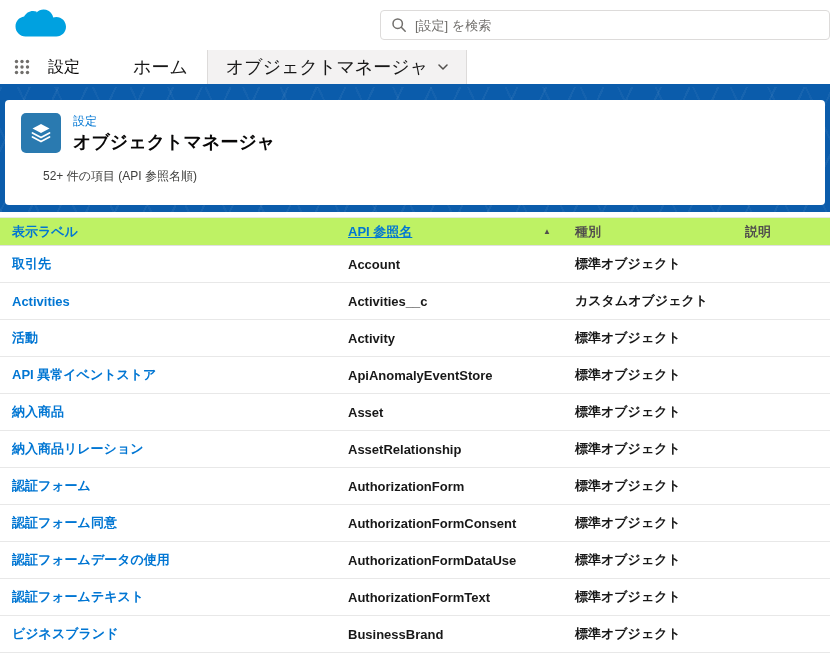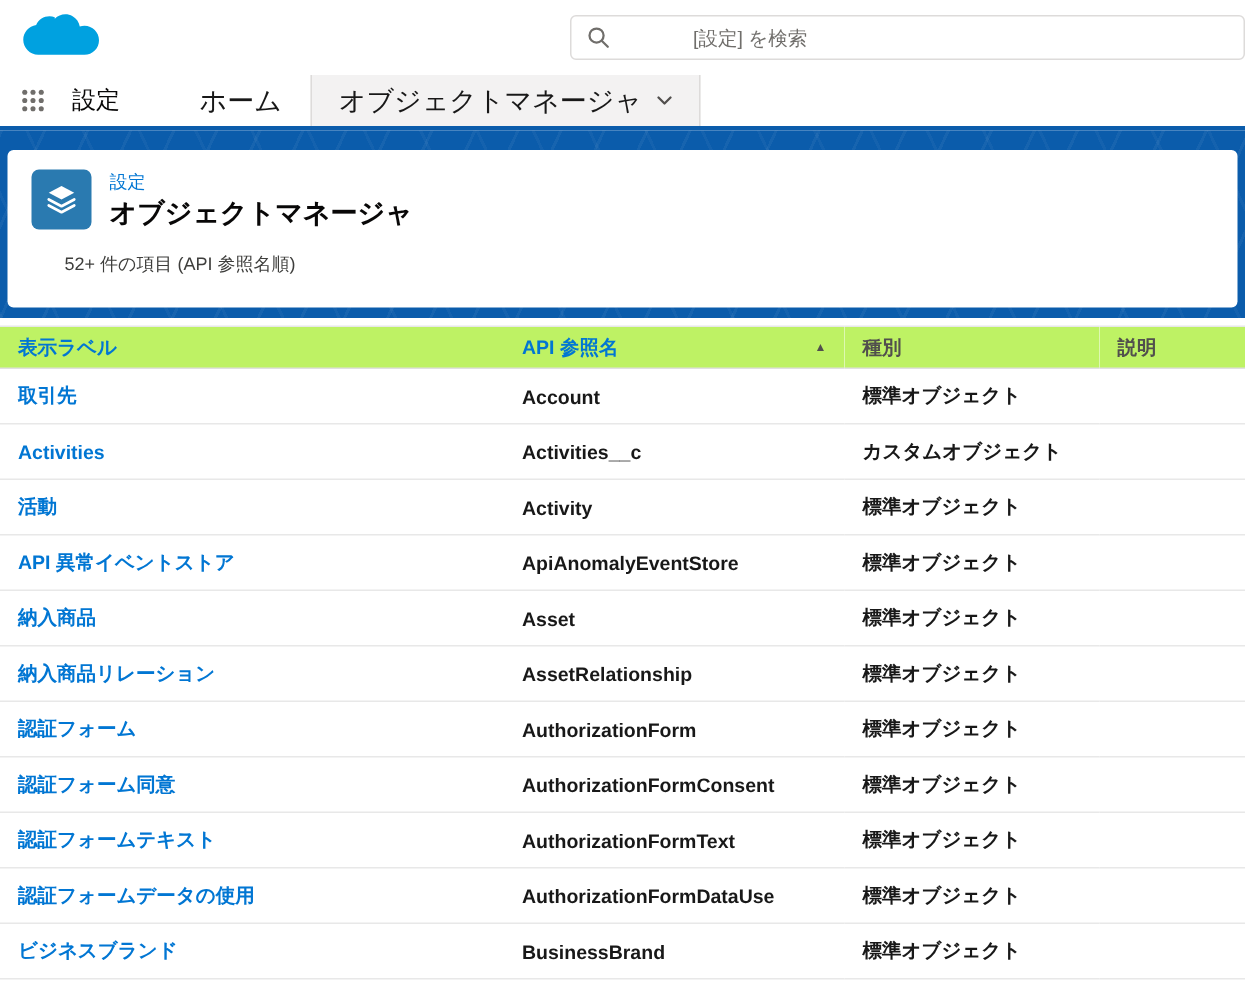--- a/index.html
+++ b/index.html
@@ -26,21 +26,20 @@
     left: 380px;
     width: 450px;
     top: 10px;
     height: 30px;
     border: 1px solid #dddbda;
     border-radius: 4px;
     display: flex;
     align-items: center;
     padding: 0 10px;
     background: #fff;
-    gap: 47px;
   }
   .search-wrap svg { flex: 0 0 auto; margin-right: 8px; }
   .search-input {
     border: none;
     outline: none;
     width: 100%;
     font-size: 13px;
     font-family: inherit;
     color: #181818;
     background: transparent;
@@ -153,21 +152,21 @@
     padding: 0 12px;
     border-top: 1px solid #e8e8e8;
     border-bottom: 1px solid #e0e0e0;
     white-space: nowrap;
     overflow: hidden;
     cursor: pointer;
     background: #bef264;
   }
   thead th a { color: #0176d3; font-weight: 700; }
   thead th.th-sorted .hdr-inner { display: flex; align-items: center; justify-content: space-between; }
-  thead th.th-sorted a { }
+  thead th.th-sorted a { text-decoration: underline; }
   .sort-arrow { font-size: 8px; color: #514f4d; margin-left: 6px; }
   th.th-plain { color: #514f4d; cursor: default; }
   tbody td {
     height: 37px;
     padding: 0 12px;
     border-bottom: 1px solid #e8e8e8;
     font-size: 13px;
     color: #181818;
     white-space: nowrap;
     overflow: hidden;
@@ -307,28 +306,28 @@
           <td>標準オブジェクト</td>
           <td></td>
         </tr>
         <tr>
           <td><a href="#">認証フォーム同意</a></td>
           <td>AuthorizationFormConsent</td>
           <td>標準オブジェクト</td>
           <td></td>
         </tr>
         <tr>
+          <td><a href="#">認証フォームデータの使用</a></td>
+          <td>AuthorizationFormDataUse</td>
+          <td>標準オブジェクト</td>
+          <td></td>
+        </tr>
+        <tr>
           <td><a href="#">認証フォームテキスト</a></td>
           <td>AuthorizationFormText</td>
-          <td>標準オブジェクト</td>
-          <td></td>
-        </tr>
-        <tr>
-          <td><a href="#">認証フォームデータの使用</a></td>
-          <td>AuthorizationFormDataUse</td>
           <td>標準オブジェクト</td>
           <td></td>
         </tr>
         <tr>
           <td><a href="#">ビジネスブランド</a></td>
           <td>BusinessBrand</td>
           <td>標準オブジェクト</td>
           <td></td>
         </tr>
       </tbody>

